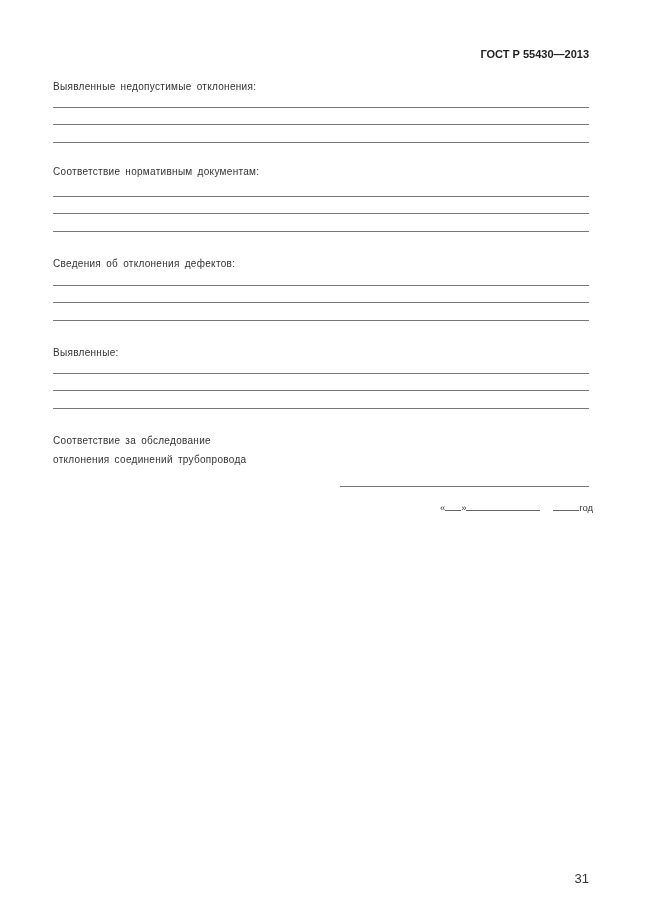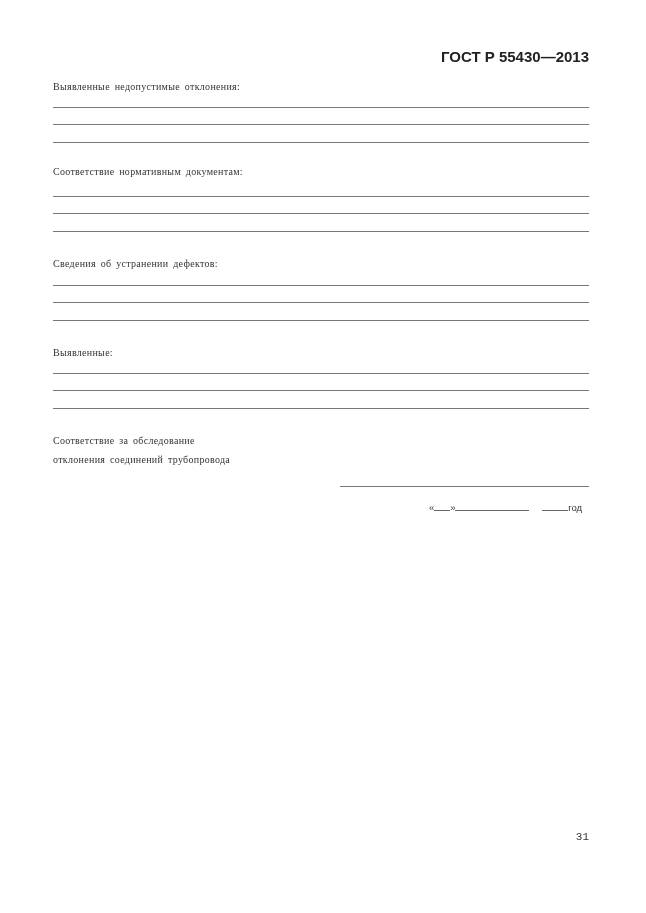--- a/index.html
+++ b/index.html
@@ -1,41 +1,41 @@
 <!DOCTYPE html>
 <html><head>
   <meta charset="utf-8">
   <style>
     html, body { margin: 0; padding: 0; background: #ffffff; }
     body { width: 646px; height: 913px; position: relative; overflow: hidden;
            font-family: "Liberation Sans", sans-serif; color: #333; }
-    .header { position: absolute; right: 57px; top: 48px; font-weight: bold; font-size: 15px; color: #222; }
-    .label { position: absolute; left: 53px; font-size: 10px; color: #333; letter-spacing: 0.3px; word-spacing: 2px; font-family: Liberation Serif, serif; }
+    .header { position: absolute; right: 57px; top: 48px; font-weight: bold; font-size: 11px; color: #222; }
+    .label { position: absolute; left: 53px; font-size: 10px; color: #333; letter-spacing: 0.3px; word-spacing: 2px; }
     .line { position: absolute; left: 53px; width: 536px; height: 0; border-top: 1px solid #777; }
     .sig-line { position: absolute; left: 340px; width: 249px; border-top: 1px solid #777; }
-    .date { position: absolute; right: 64px; top: 501px; font-size: 9.5px; color: #333; }
+    .date { position: absolute; right: 53px; top: 501px; font-size: 9.5px; color: #333; }
     .u { display: inline-block; border-bottom: 1px solid #666; height: 9px; vertical-align: baseline; }
-    .page-num { position: absolute; right: 57px; top: 831px; font-size: 11px; color: #333; font-family: Liberation Mono, monospace; }
+    .page-num { position: absolute; right: 57px; top: 871px; font-size: 13px; color: #333; }
   </style>
 </head>
 <body>
 
 <div class="header">ГОСТ Р 55430—2013</div>
 
 <div class="label" style="top:81px">Выявленные недопустимые отклонения:</div>
 <div class="line" style="top:107px"></div>
 <div class="line" style="top:124px"></div>
 <div class="line" style="top:142px"></div>
 
 <div class="label" style="top:166px">Соответствие нормативным документам:</div>
 <div class="line" style="top:196px"></div>
 <div class="line" style="top:213px"></div>
 <div class="line" style="top:231px"></div>
 
-<div class="label" style="top:258px">Сведения об устранении дефектов:</div>
+<div class="label" style="top:258px">Сведения об отклонения дефектов:</div>
 <div class="line" style="top:285px"></div>
 <div class="line" style="top:302px"></div>
 <div class="line" style="top:320px"></div>
 
 <div class="label" style="top:347px">Выявленные:</div>
 <div class="line" style="top:373px"></div>
 <div class="line" style="top:390px"></div>
 <div class="line" style="top:408px"></div>
 
 <div class="label" style="top:435px">Соответствие за обследование</div>

